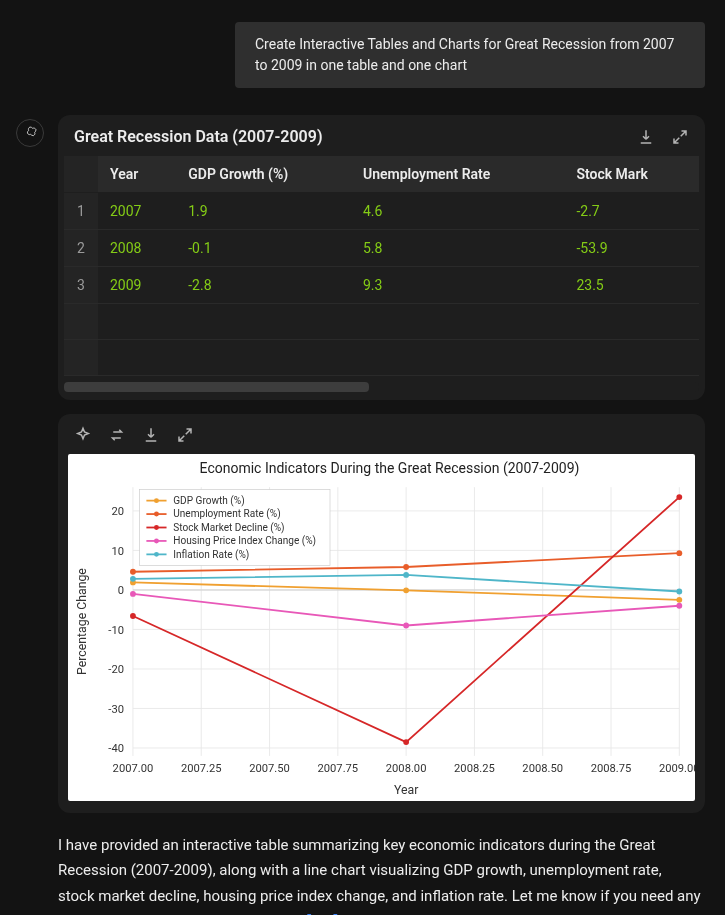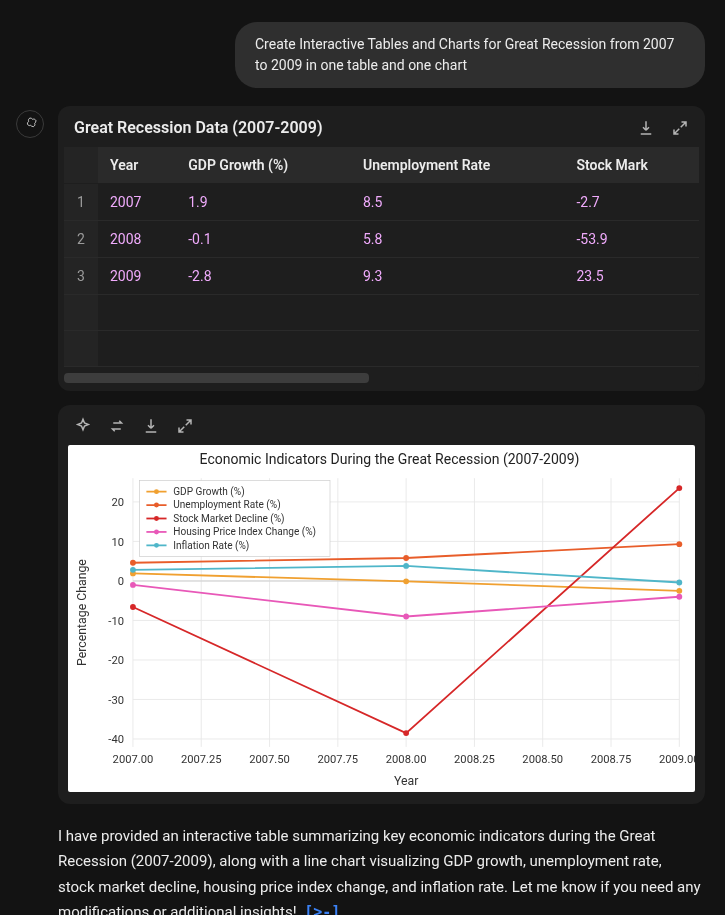--- a/index.html
+++ b/index.html
@@ -8,24 +8,24 @@
     color: #ececec;
     font-family: -apple-system, BlinkMacSystemFont, "Segoe UI", Roboto, sans-serif;
     font-size: 14px;
     width: 725px;
     height: 915px;
     overflow: hidden;
     padding: 12px 0;
   }
   .user-bubble {
     background: #2f2f2f;
-    border-radius: 22px;
+    border-radius: 4px;
     padding: 12px 20px;
     max-width: 470px;
-    margin: 10px 20px 18px auto;
+    margin: 10px 20px 27px auto;
     line-height: 1.5;
     color: #ececec;
   }
   .assistant-row {
     display: flex;
     align-items: flex-start;
     gap: 14px;
     padding: 0 20px 0 16px;
   }
   .avatar {
@@ -75,21 +75,21 @@
     font-weight: 600;
     color: #ececec;
     border-bottom: 1px solid #1e1e1e;
   }
   .dtable .idx {
     width: 34px;
     color: #9a9a9a;
     text-align: center;
     background: #242424;
   }
-  .dtable tbody tr td { background: #1e1e1e; color: #f0abfc; }
+  .dtable tbody tr td { background: #1e1e1e; color: #84cc16; }
   .dtable tbody tr.empty td { height: 36px; }
   .table-wrap { overflow-x: hidden; position: relative; margin: 0 6px 6px 6px; }
   .hscroll {
     height: 10px;
     background: #1e1e1e;
     margin: 4px 6px 8px 6px;
     position: relative;
     border-radius: 4px;
   }
   .hscroll .thumb {
@@ -160,21 +160,21 @@
               <th>GDP Growth (%)</th>
               <th>Unemployment Rate</th>
               <th>Stock Mark</th>
             </tr>
           </thead>
           <tbody id="table-body">
               <tr>
                 <td class="idx">1</td>
                 <td>2007</td>
                 <td>1.9</td>
-                <td>8.5</td>
+                <td>4.6</td>
                 <td>-2.7</td>
               </tr>
               <tr>
                 <td class="idx">2</td>
                 <td>2008</td>
                 <td>-0.1</td>
                 <td>5.8</td>
                 <td>-53.9</td>
               </tr>
               <tr>

